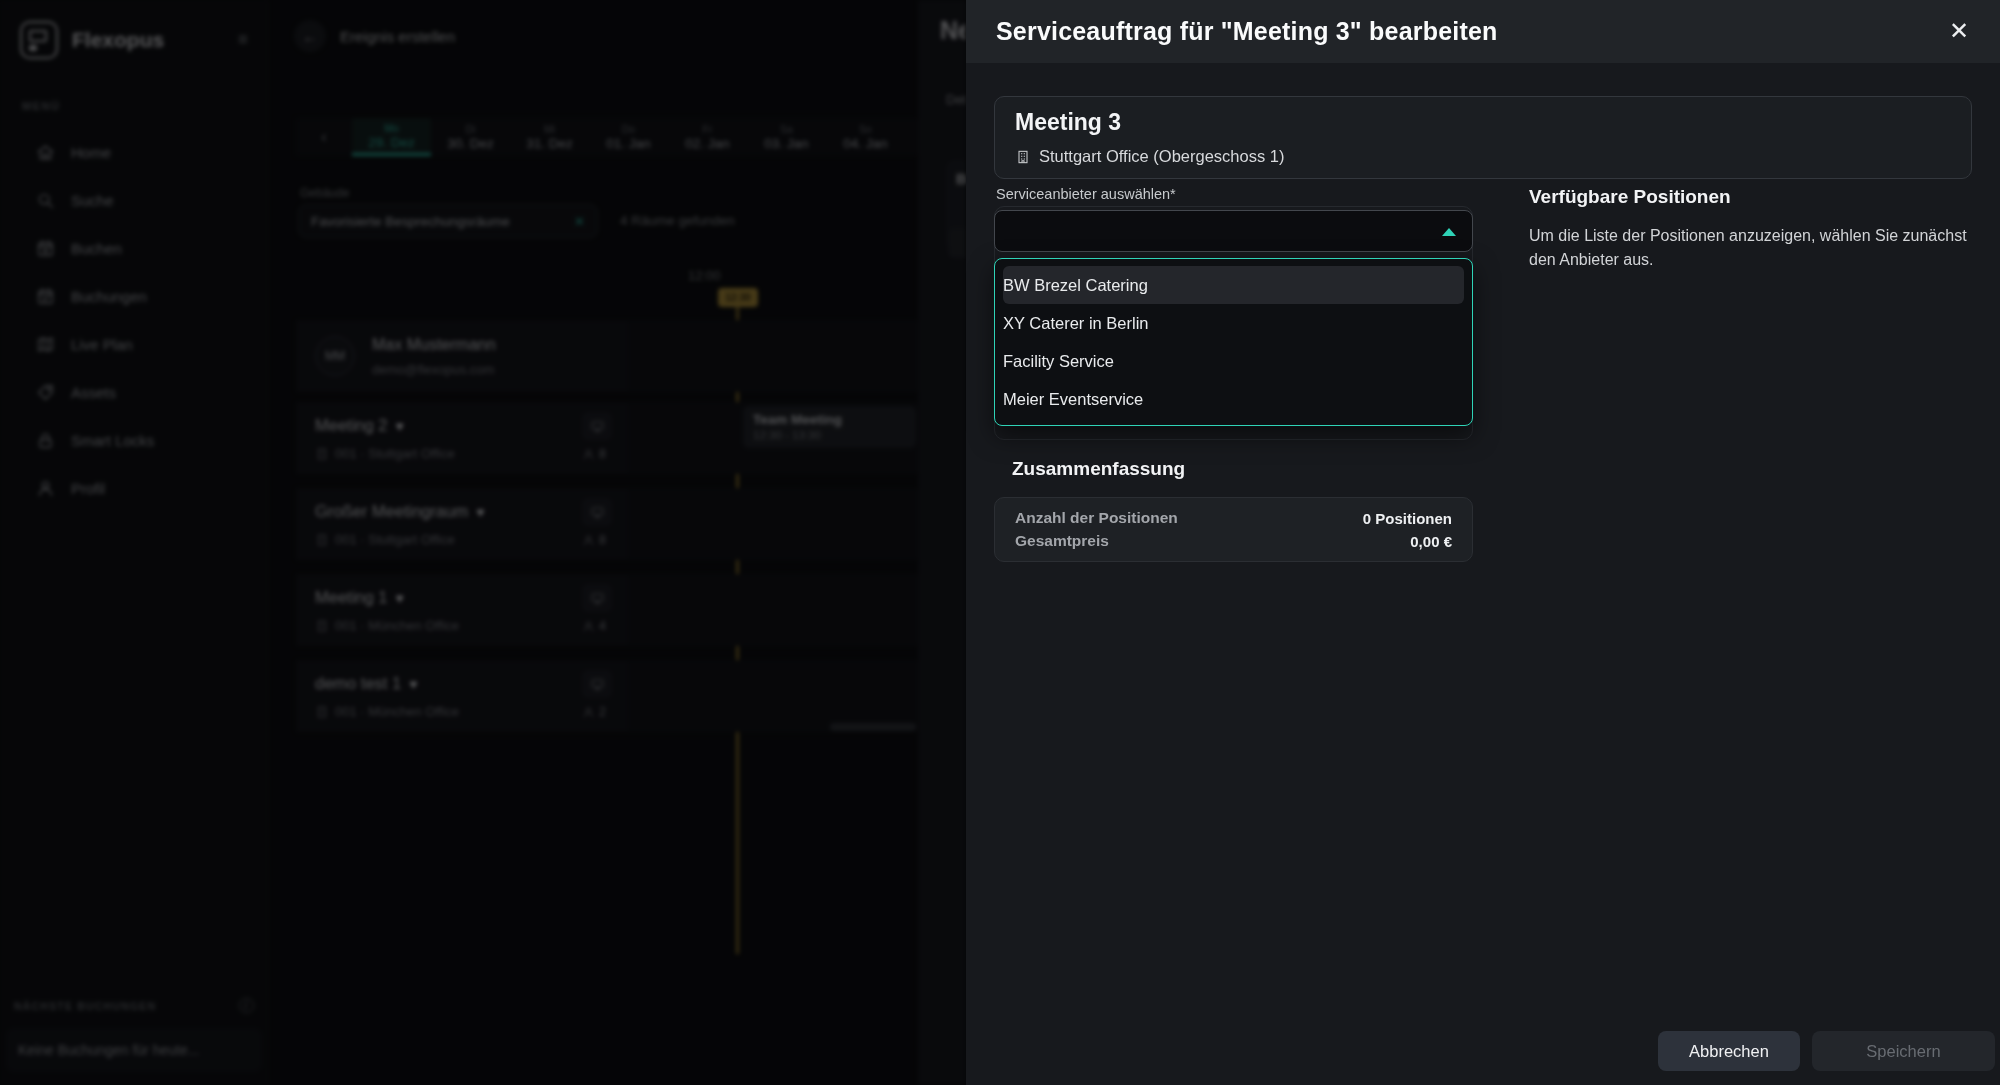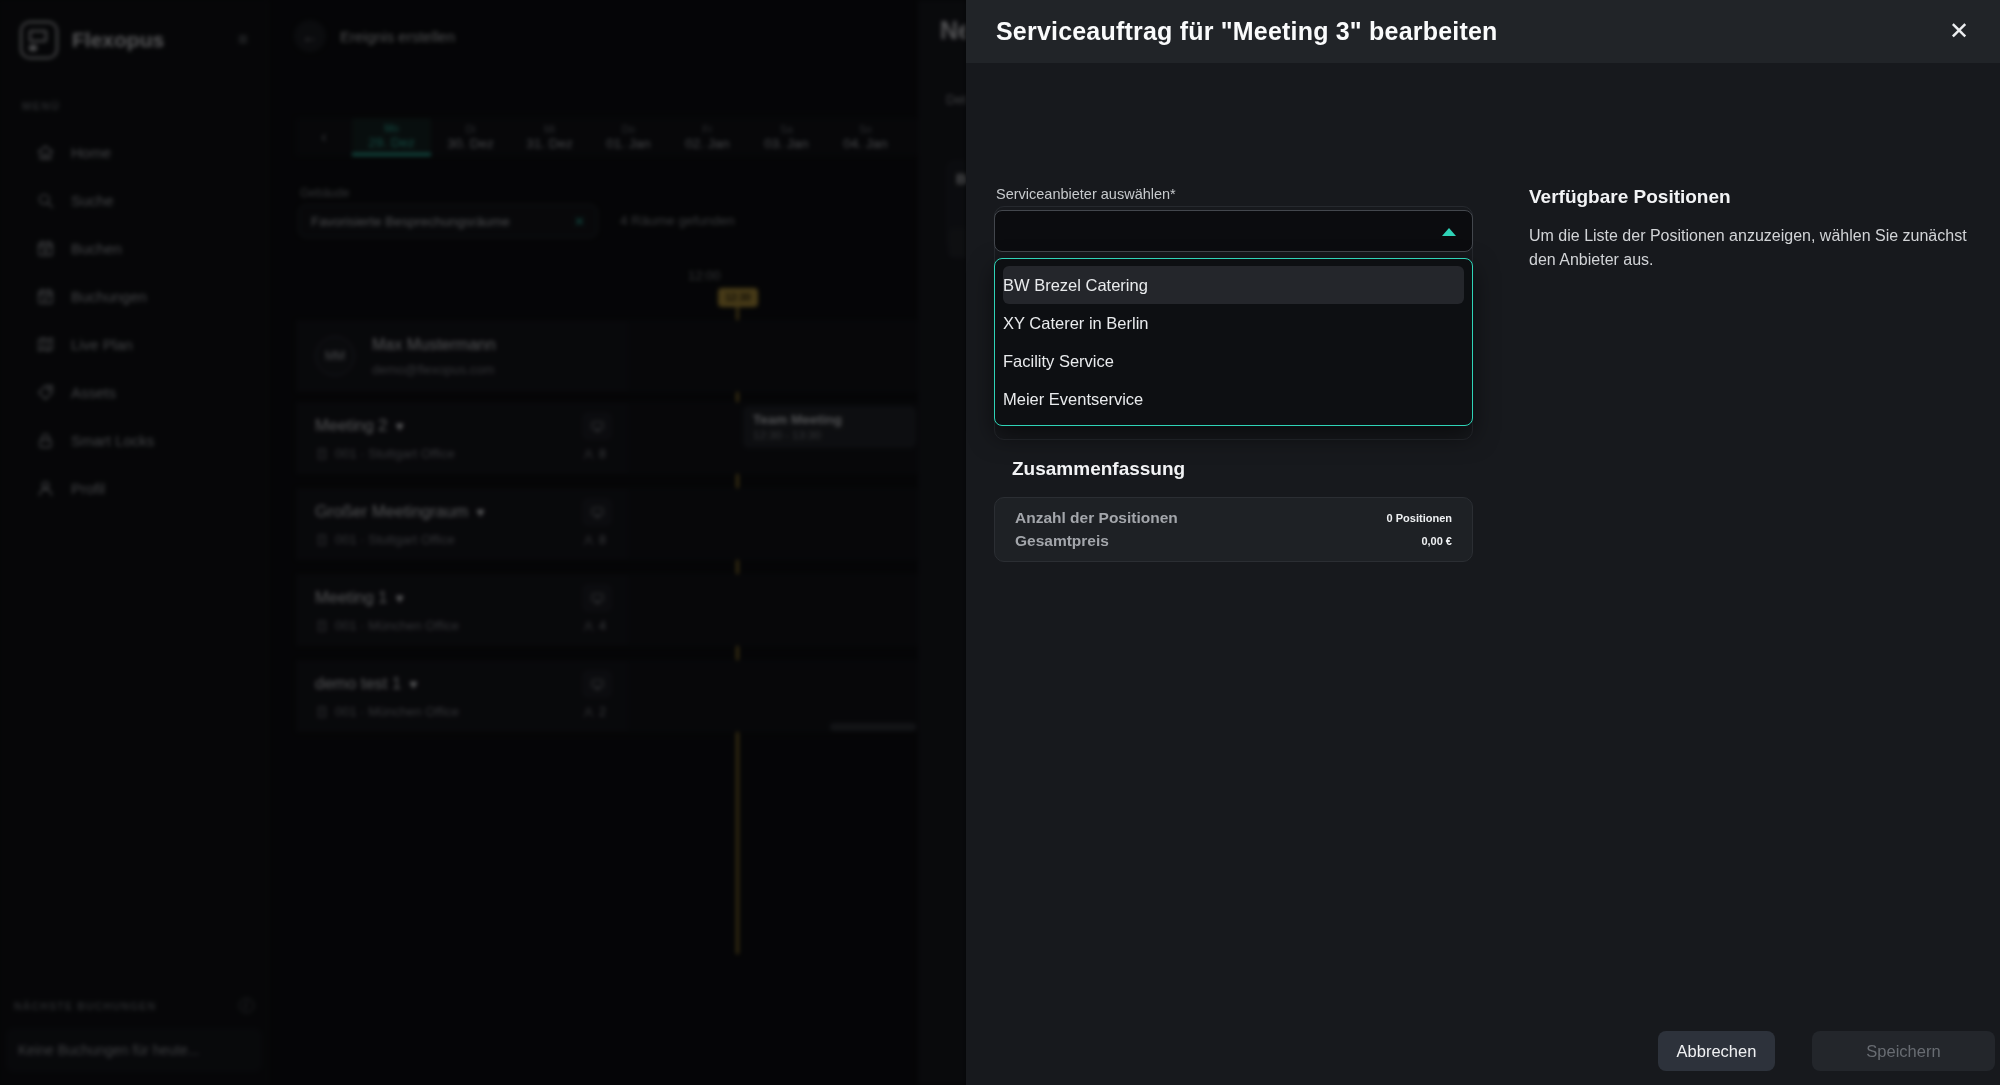--- a/index.html
+++ b/index.html
@@ -99,28 +99,28 @@
   .caret-up { position:absolute; right:16px; top:17px; width:0; height:0; border-left:7px solid transparent; border-right:7px solid transparent; border-bottom:8px solid #2fd3b7; }
 
   .dropdown { position:absolute; left:28px; top:258px; width:479px; height:168px; background:#0d0f12; border:1.5px solid #2fd3b7; border-radius:8px; padding:7px 8px; box-shadow:0 10px 24px rgba(0,0,0,0.55); }
   .option { height:38px; display:flex; align-items:center; font-size:16.5px; color:#e9ebed; border-radius:6px; }
   .option.highlight { background:#24262b; }
 
   .sum-heading { position:absolute; left:46px; top:458px; font-size:19px; font-weight:bold; color:#f2f3f5; }
   .sum-card { position:absolute; left:28px; top:497px; width:479px; height:65px; background:#1e2125; border:1px solid #2b2e33; border-radius:10px; padding:11px 20px; display:flex; flex-direction:column; justify-content:space-between;font-weight:bold; }
   .sum-row { display:flex; justify-content:space-between; align-items:center; }
   .sum-row .k { font-size:15.5px; color:#a3a6ab; }
-  .sum-row .v { font-size:11px; color:#eef0f2; }
+  .sum-row .v { font-size:15px; color:#eef0f2; }
 
   .pos-heading { position:absolute; left:563px; top:186px; font-size:19px; font-weight:bold; color:#f2f3f5;text-align:right; }
   .pos-hint { position:absolute; left:563px; top:224px; width:455px; font-size:16px; line-height:24px; color:#d2d4d7; }
 
   .modal-footer { position:absolute; left:0; bottom:0; width:1034px; height:63px; }
   .btn { position:absolute; top:9px; height:40px; border-radius:8px; display:flex; align-items:center; justify-content:center; font-size:16.5px; }
-  .btn-cancel { left:692px; width:117px; background:#2d323b; color:#f0f1f3; }
+  .btn-cancel { left:692px; width:142px; background:#2d323b; color:#f0f1f3; }
   .btn-save { left:846px; width:183px; background:#23262b; color:#686c72; }
 </style>
 </head>
 <body>
 
 <div id="app">
 
   <div class="bg">
 
     <div class="sidebar">
@@ -373,20 +373,30 @@
   </div>
 
   <div class="overlay"></div>
 
   <div class="modal">
     <div class="modal-header">
       <div class="modal-title">Serviceauftrag für "Meeting 3" bearbeiten</div>
       <div class="close-btn">✕</div>
     </div>
 
+    <div class="meeting-card">
+      <div class="mc-name">Meeting 3</div>
+      <div class="mc-loc">
+        <svg viewBox="0 0 24 24" style="width:16px;height:16px;stroke:#c9cbce;">
+            <rect x="6" y="3.5" width="12" height="17"></rect>
+            <path d="M9 7 H11 M13 7 H15 M9 11 H11 M13 11 H15 M9 15 H11 M13 15 H15 M10.5 20.5 V17.5 H13.5 V20.5"></path>
+          </svg>
+        <span>Stuttgart Office (Obergeschoss 1)</span>
+      </div>
+    </div>
 
     <div class="field-label">Serviceanbieter auswählen*</div>
     <div class="select-wrapper"></div>
     <div class="select-box">
       <span></span>
       <div class="caret-up"></div>
     </div>
 
     <div class="dropdown">
       <div class="option highlight">BW Brezel Catering</div>

